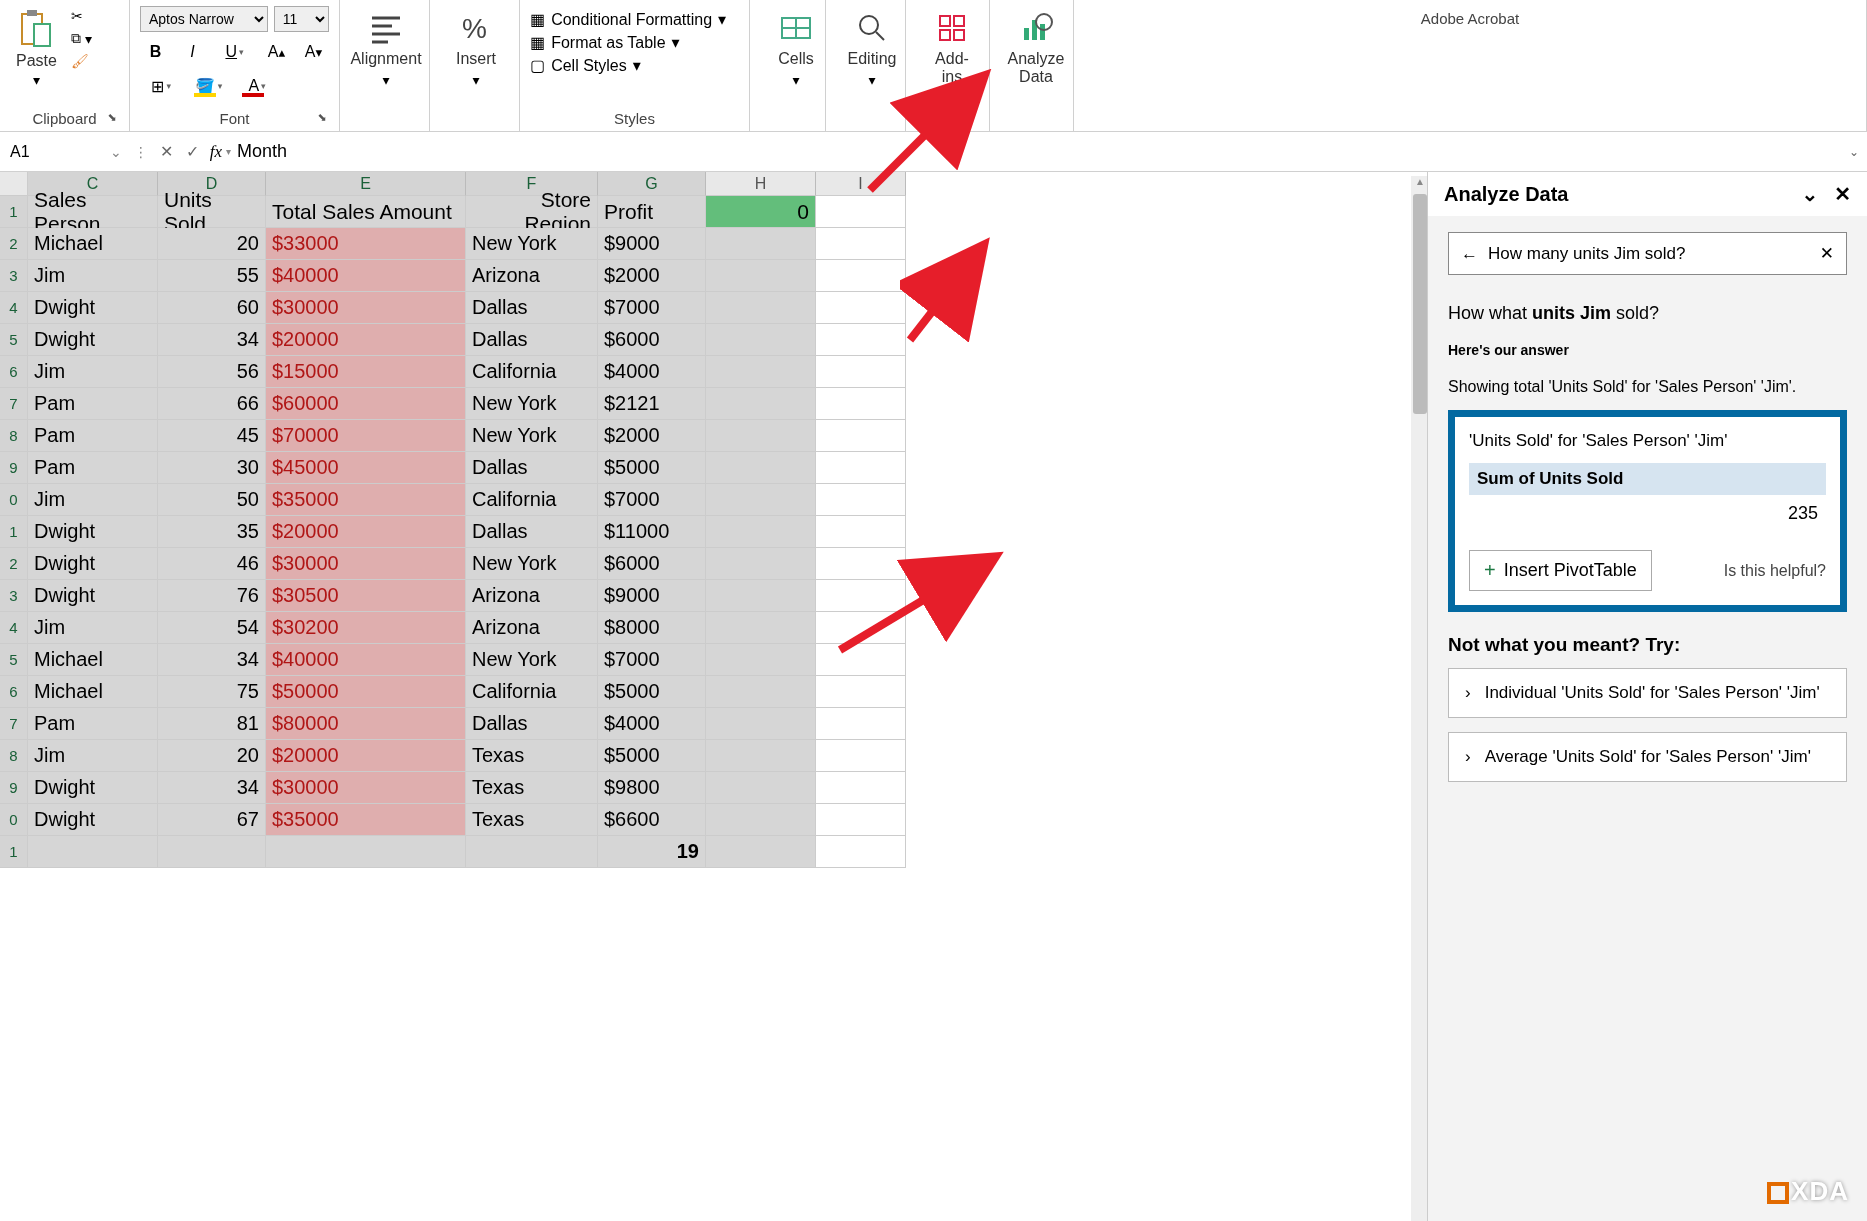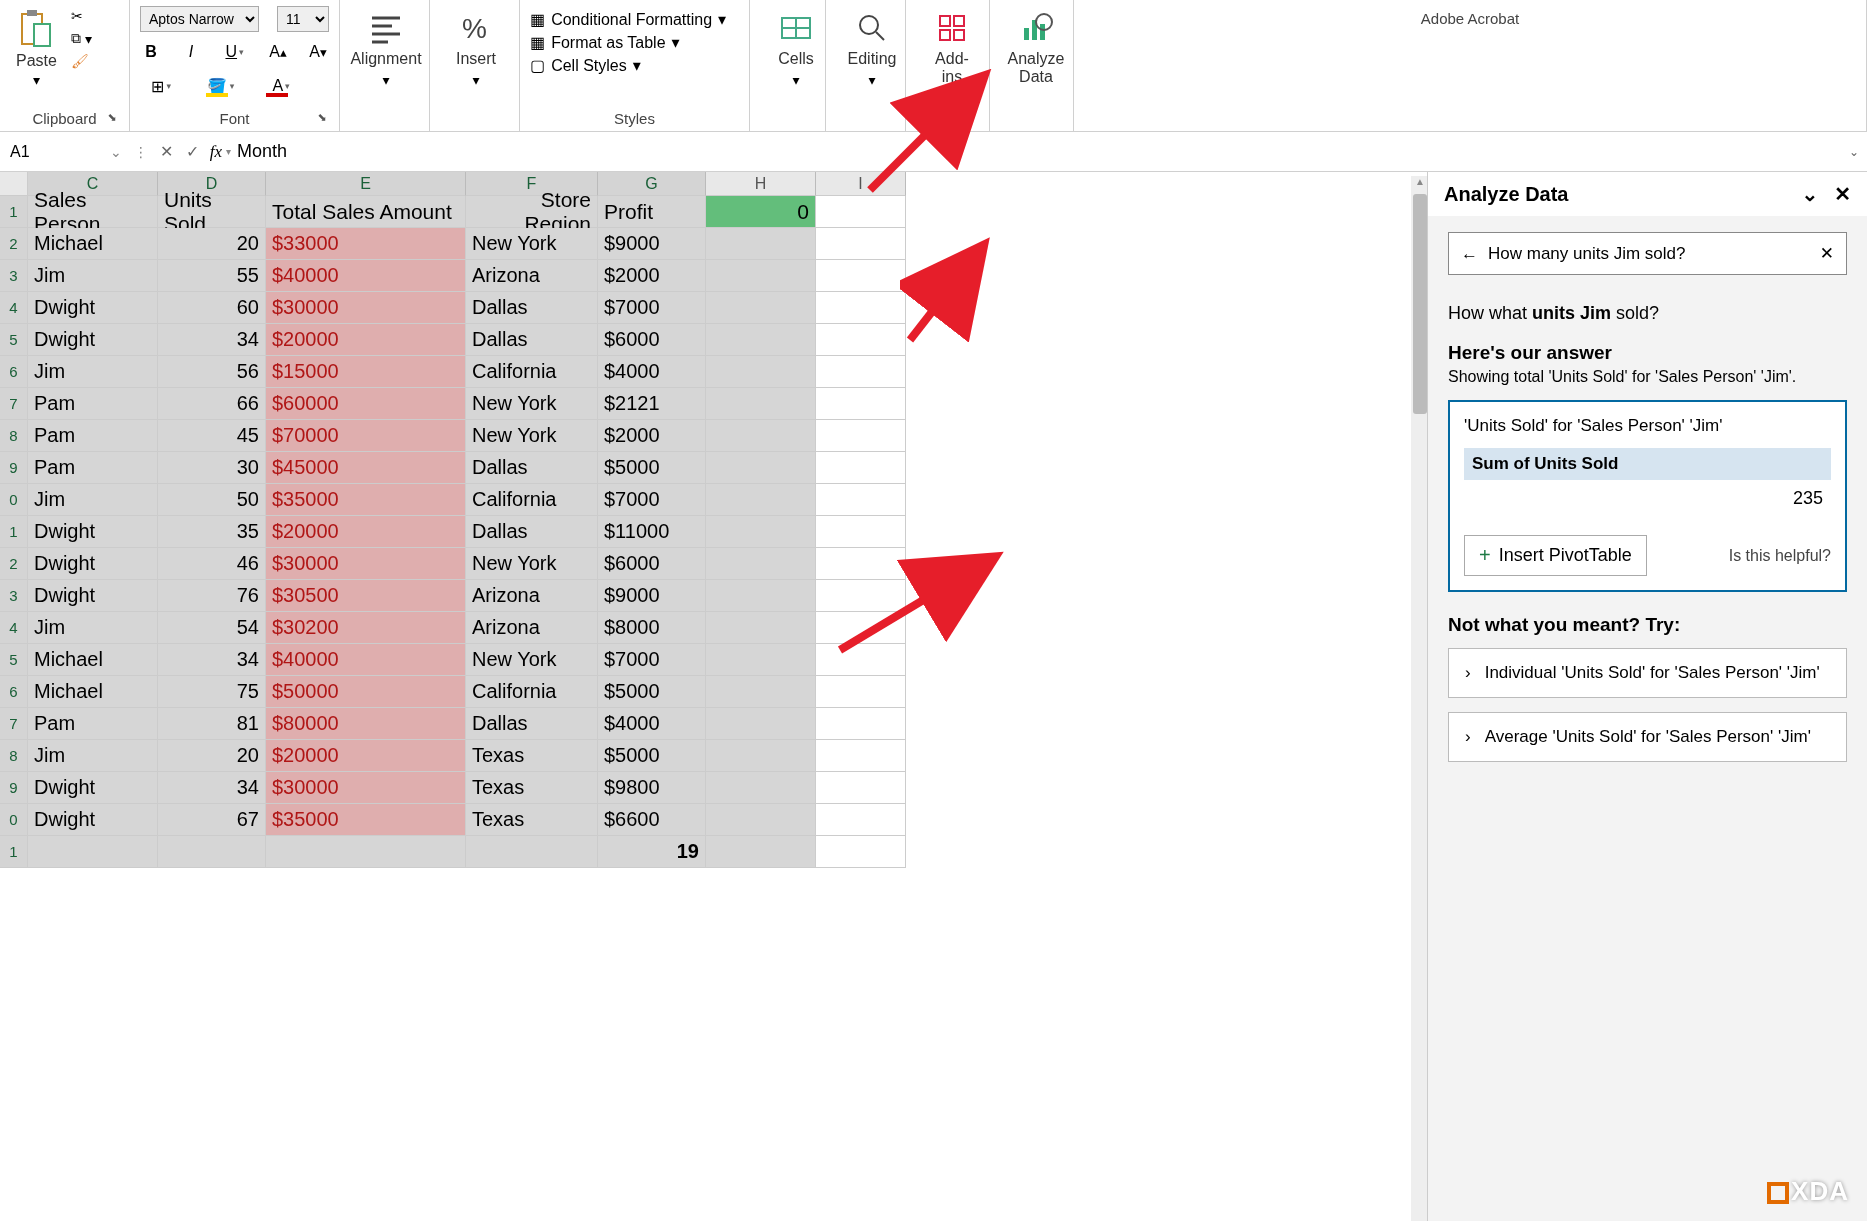--- a/index.html
+++ b/index.html
@@ -12,21 +12,21 @@
 .group-expand { position: absolute; right: 0; bottom: 4px; width: 14px; height: 14px; font-size: 11px; color: #555; }
 .group-top { display: flex; gap: 8px; align-items: flex-start; flex: 1; }
 
 
 .paste-btn { display: flex; flex-direction: column; align-items: center; gap: 2px; padding: 2px 6px; }
 .paste-icon { width: 36px; height: 42px; }
 .mini-btns { display: flex; flex-direction: column; gap: 6px; padding-top: 2px; }
 .mini-btn { display: flex; align-items: center; gap: 4px; }
 
 
-.font-row { display: flex; gap: 18px; align-items: center; margin-bottom: 6px; }
+.font-row { display: flex; gap: 6px; align-items: center; margin-bottom: 6px; }
 .font-select { width: 140px; height: 26px; border: 1px solid #aaa; font-size: 14px; padding: 2px 4px; }
 .size-select { width: 60px; height: 26px; border: 1px solid #aaa; font-size: 14px; padding: 2px 4px; }
 .btn-icon { width: 32px; height: 28px; display: inline-flex; align-items: center; justify-content: center; font-size: 16px; position: relative; }
 .btn-icon.dd { width: 42px; }
 .btn-icon .caret { font-size: 9px; margin-left: 2px; color: #666; }
 .color-bar { position: absolute; bottom: 3px; left: 6px; right: 14px; height: 4px; }
 
 
 .big-btn { display: flex; flex-direction: column; align-items: center; justify-content: center; padding: 4px 12px; gap: 4px; min-width: 72px; }
 .big-btn svg { width: 36px; height: 36px; }
@@ -61,23 +61,23 @@
 .header-row .cell { font-size: 21px; }
 
 
 .pane { width: 440px; border-left: 1px solid #ccc; display: flex; flex-direction: column; background: #f3f3f3; position: absolute; right: 0; top: 172px; bottom: 0; }
 .pane-header { display: flex; align-items: center; padding: 10px 16px; font-size: 20px; font-weight: 600; background: #fff; }
 .pane-header .sp { flex: 1; }
 .pane-body { padding: 16px 20px; overflow-y: auto; flex: 1; font-size: 17px; }
 .query-box { display: flex; align-items: center; background: #fff; border: 1px solid #888; padding: 10px 12px; gap: 10px; margin-bottom: 28px; }
 .query-box input { flex: 1; border: none; font-size: 17px; }
 .q-title { font-size: 18px; margin-bottom: 18px; }
-.ans-title { font-weight: 600; font-size: 19px; margin-bottom: 4px; }
+.ans-title { font-weight: 600; font-size: 14px; margin-bottom: 20px; }
 .ans-sub { font-size: 16px; margin-bottom: 14px; }
-.ans-card { border: 2px solid #0369a1; background: #fff; padding: 14px; margin-bottom: 22px; }
+.ans-card { border: 7px solid #0369a1; background: #fff; padding: 14px; margin-bottom: 22px; }
 .ans-card-title { font-size: 17px; margin-bottom: 12px; }
 .pivot-head { background: #d6e4f0; padding: 6px 8px; font-weight: 600; font-size: 17px; }
 .pivot-val { text-align: right; padding: 8px; font-size: 18px; }
 .ans-actions { display: flex; align-items: center; justify-content: space-between; margin-top: 18px; }
 .insert-btn { border: 1px solid #aaa; background: #fff; padding: 8px 14px; font-size: 18px; display: flex; align-items: center; gap: 8px; }
 .helpful { font-size: 16px; color: #444; }
 .suggest-title { font-size: 19px; font-weight: 600; margin-bottom: 12px; }
 .suggest { border: 1px solid #bbb; background: #fff; padding: 14px 16px; display: flex; gap: 14px; margin-bottom: 14px; font-size: 17px; }
 
 

